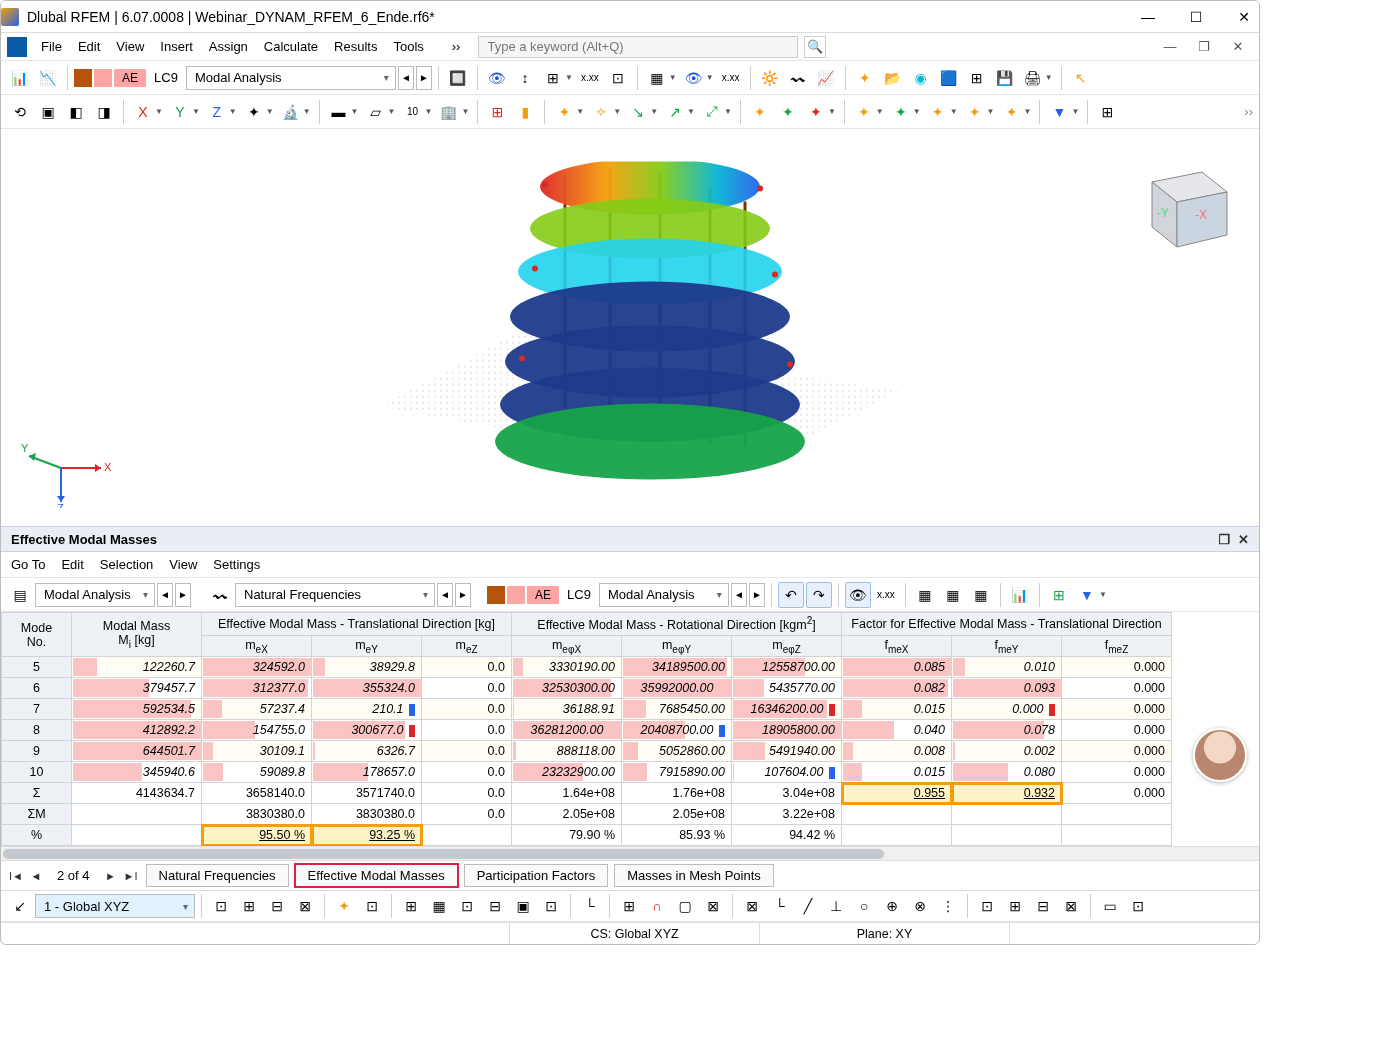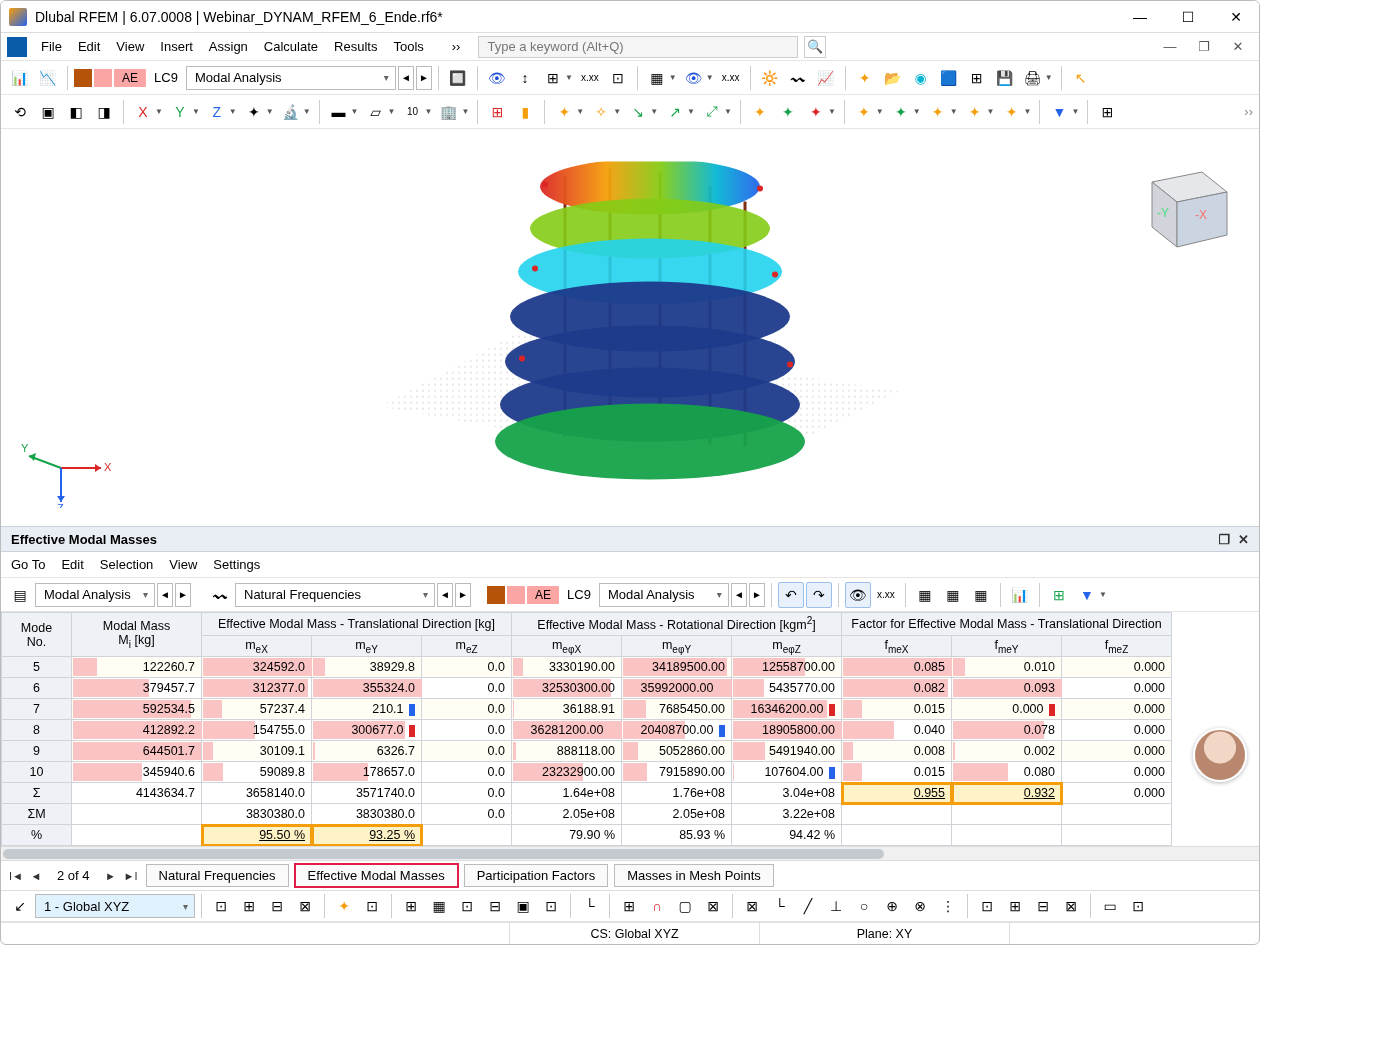--- a/index.html
+++ b/index.html
@@ -1,20 +1,20 @@
 <!DOCTYPE html>
 <html><head>
 <meta charset="utf-8">
 <style>
 * { box-sizing: border-box; margin: 0; padding: 0; font-family: "Segoe UI", Arial, sans-serif; }
 body { background: #fff; font-size: 13px; color: #000; overflow: hidden; }
 .win { width: 1260px; height: 945px; border: 1px solid #bbb; border-radius: 6px; overflow: hidden; display: flex; flex-direction: column; background: #fff; }
 
 
-.title-bar { display: flex; align-items: center; height: 32px; padding: 0 8px; border-bottom: 1px solid #ddd; background: #fff; }
+.title-bar { display: flex; align-items: center; height: 32px; padding: 0 0; border-bottom: 1px solid #ddd; background: #fff; }
 .title-bar .ico { width: 18px; height: 18px; margin-right: 8px; background: linear-gradient(135deg,#f59e0b,#2563eb); border-radius: 2px; }
 .title-bar .title { font-size: 14px; flex: 1; }
 .win-btns { display: flex; gap: 18px; font-size: 14px; }
 .win-btn { width: 30px; height: 24px; display: flex; align-items: center; justify-content: center; cursor: pointer; }
 
 
 .menu-bar { display: flex; align-items: center; height: 28px; padding: 0 6px; background: #fff; border-bottom: 1px solid #e5e5e5; }
 .menu-bar .ico { width: 20px; height: 20px; margin-right: 6px; background: #0a5ba7; }
 .menu-bar .item { padding: 3px 8px; cursor: pointer; }
 .menu-bar .sep { flex: 0 0 12px; }
@@ -47,21 +47,21 @@
 .panel-tb { display: flex; align-items: center; height: 34px; padding: 2px 6px; gap: 2px; border-bottom: 1px solid #e5e5e5; }
 
 
 .table-wrap { overflow-x: auto; background: #fff; }
 table.data { border-collapse: collapse; font-size: 12.5px; }
 table.data th, table.data td { border: 1px solid #d0d4da; padding: 2px 6px; white-space: nowrap; }
 table.data th { background: #eef1f5; font-weight: 400; text-align: center; }
 table.data th.group { background: #eef1f5; }
 table.data td { text-align: right; height: 21px; }
 table.data td.mode { text-align: center; background: #eef1f5; }
-.bar-cell { position: relative; padding-left: 6px !important; background: #fffdf4; }
+.bar-cell { position: relative; padding-left: 6px !important; background: #fffdf4; font-style: italic; }
 .bar-cell .bar { position: absolute; left: 1px; top: 1px; bottom: 1px; background: #fbc4c4; }
 .bar-cell .val { position: relative; }
 .bar-cell.alt { background: #fff; }
 .mark { display:inline-block; width:6px; height:12px; vertical-align:middle; margin-left:2px; }
 .mark.b { background:#2563eb; }
 .mark.r { background:#dc2626; }
 .hl-orange { outline: 3px solid #f59e0b; outline-offset: -2px; background: #fef3c7 !important; text-decoration: underline; }
 .hscroll { height: 14px; background: #f0f0f0; border-top: 1px solid #ddd; position: relative; }
 .hscroll .thumb { position: absolute; left: 2px; top: 2px; height: 10px; width: 70%; background: #c4c8cf; border-radius: 5px; }
 

